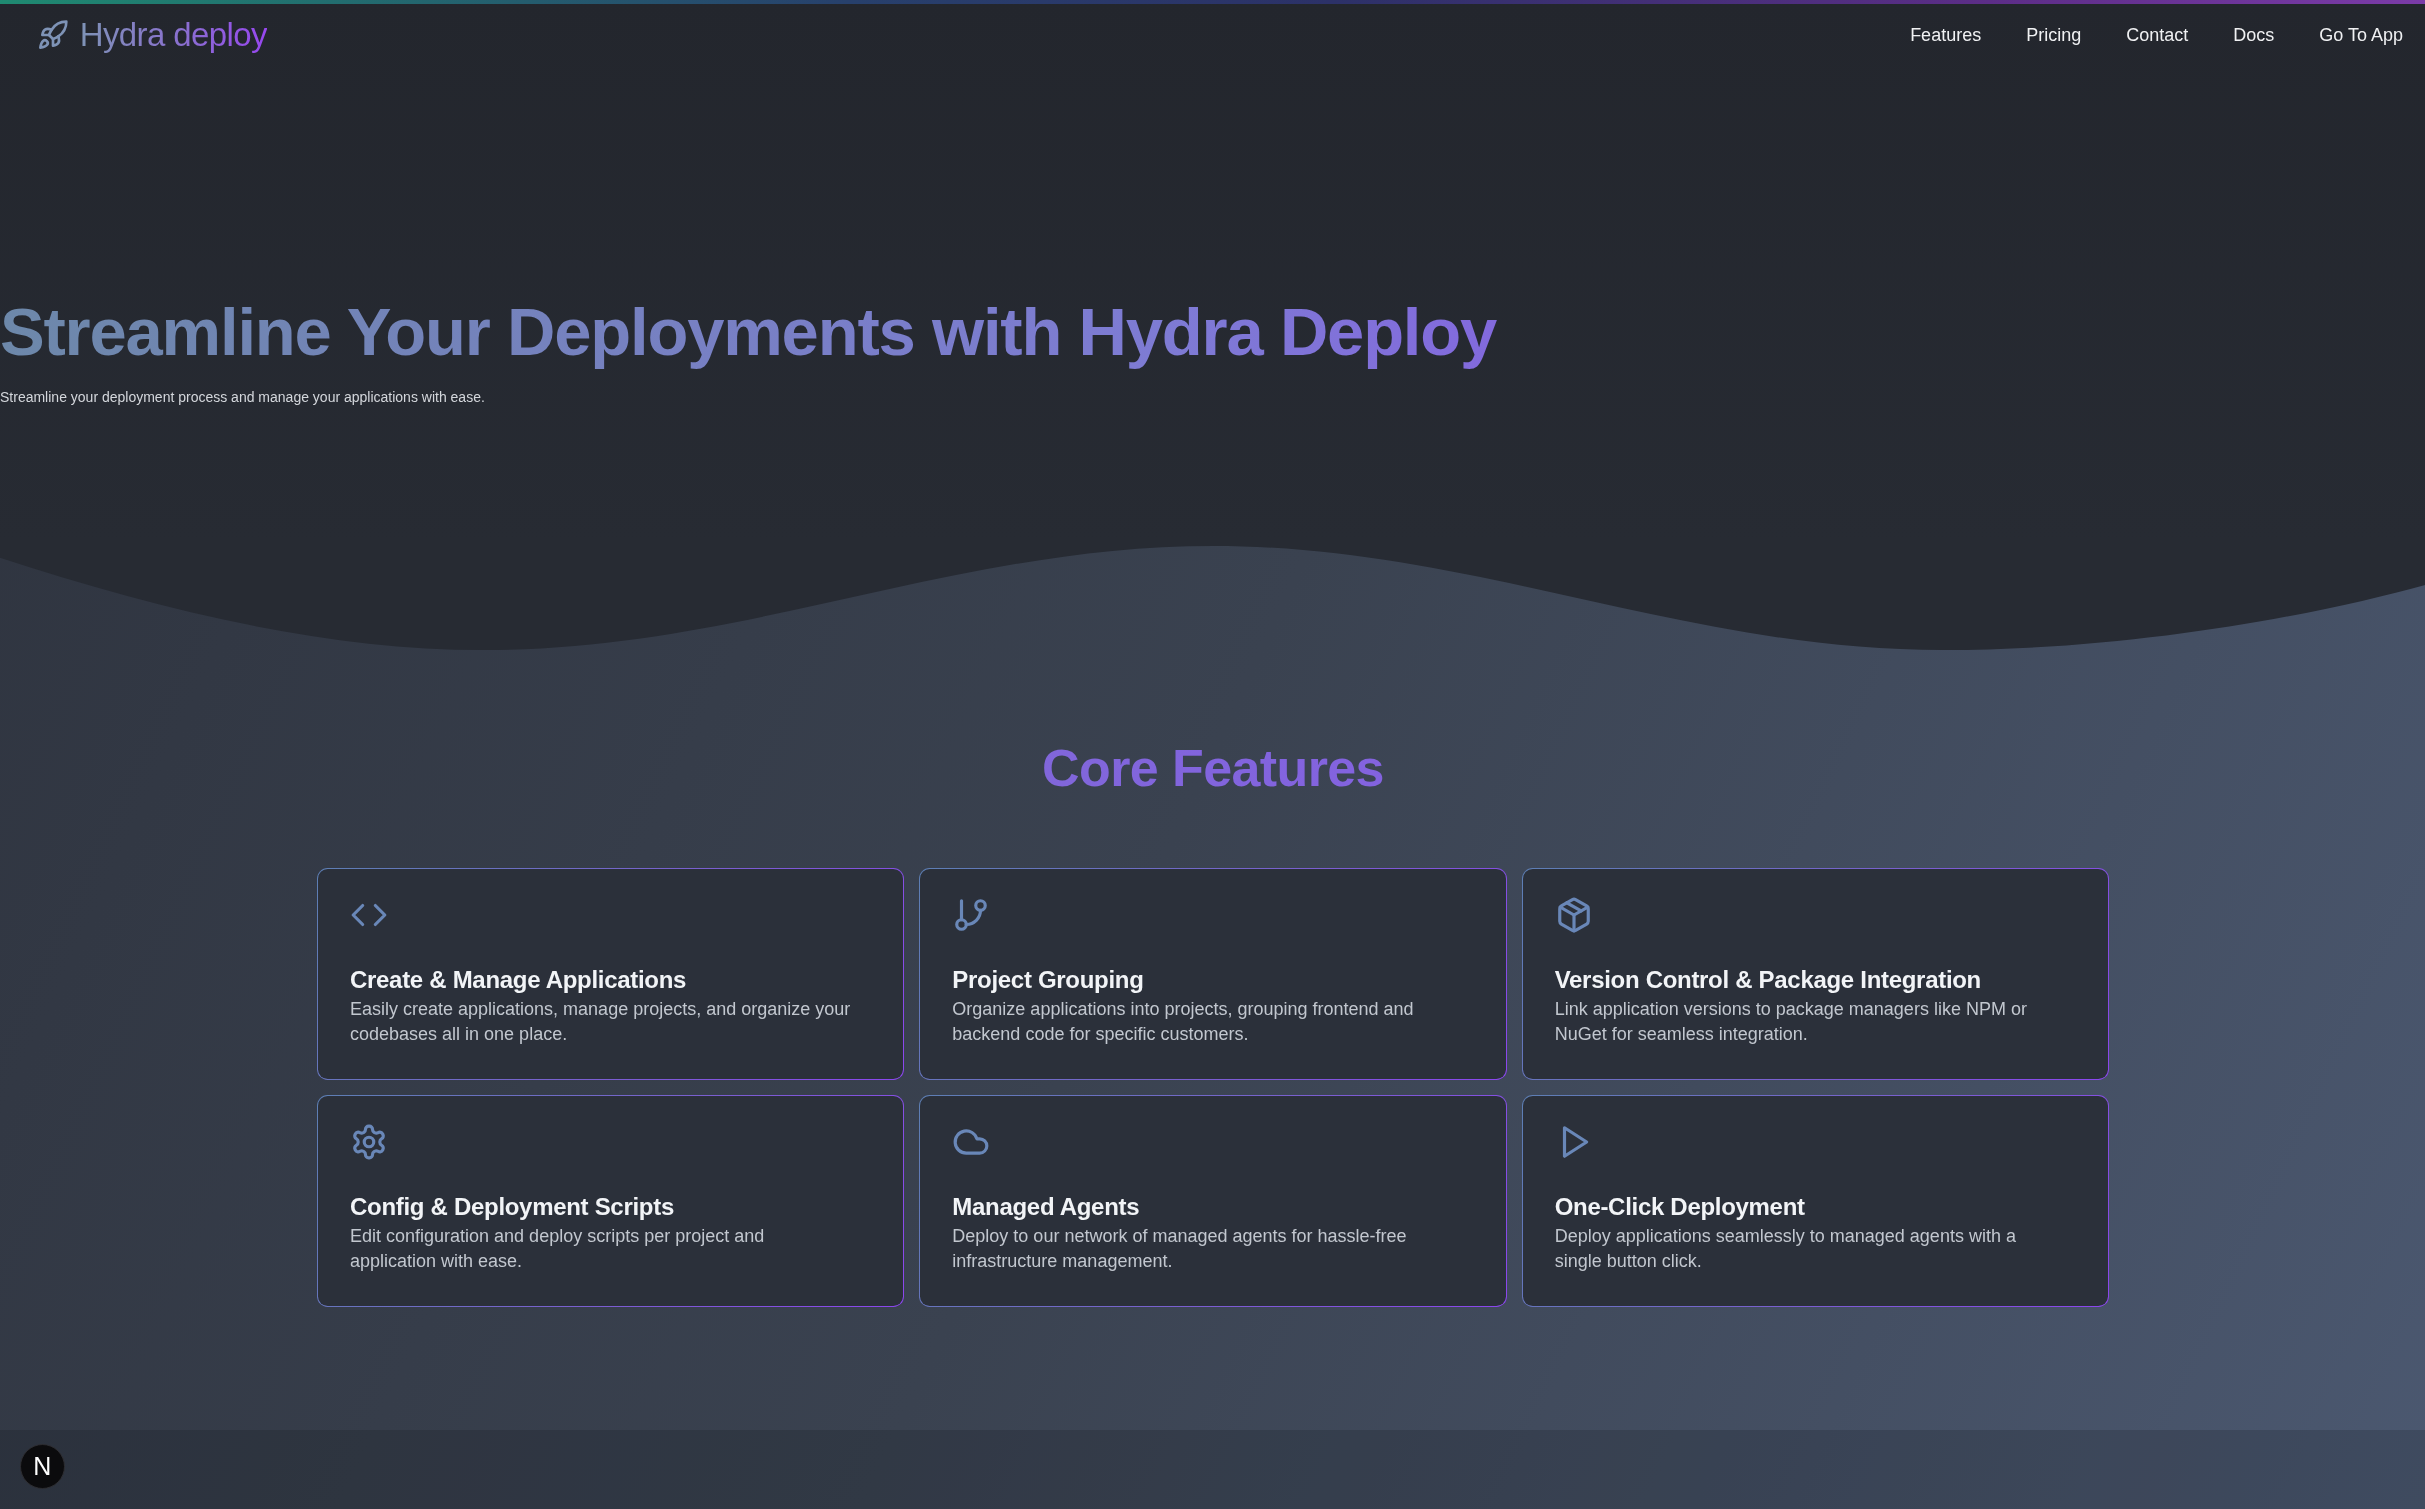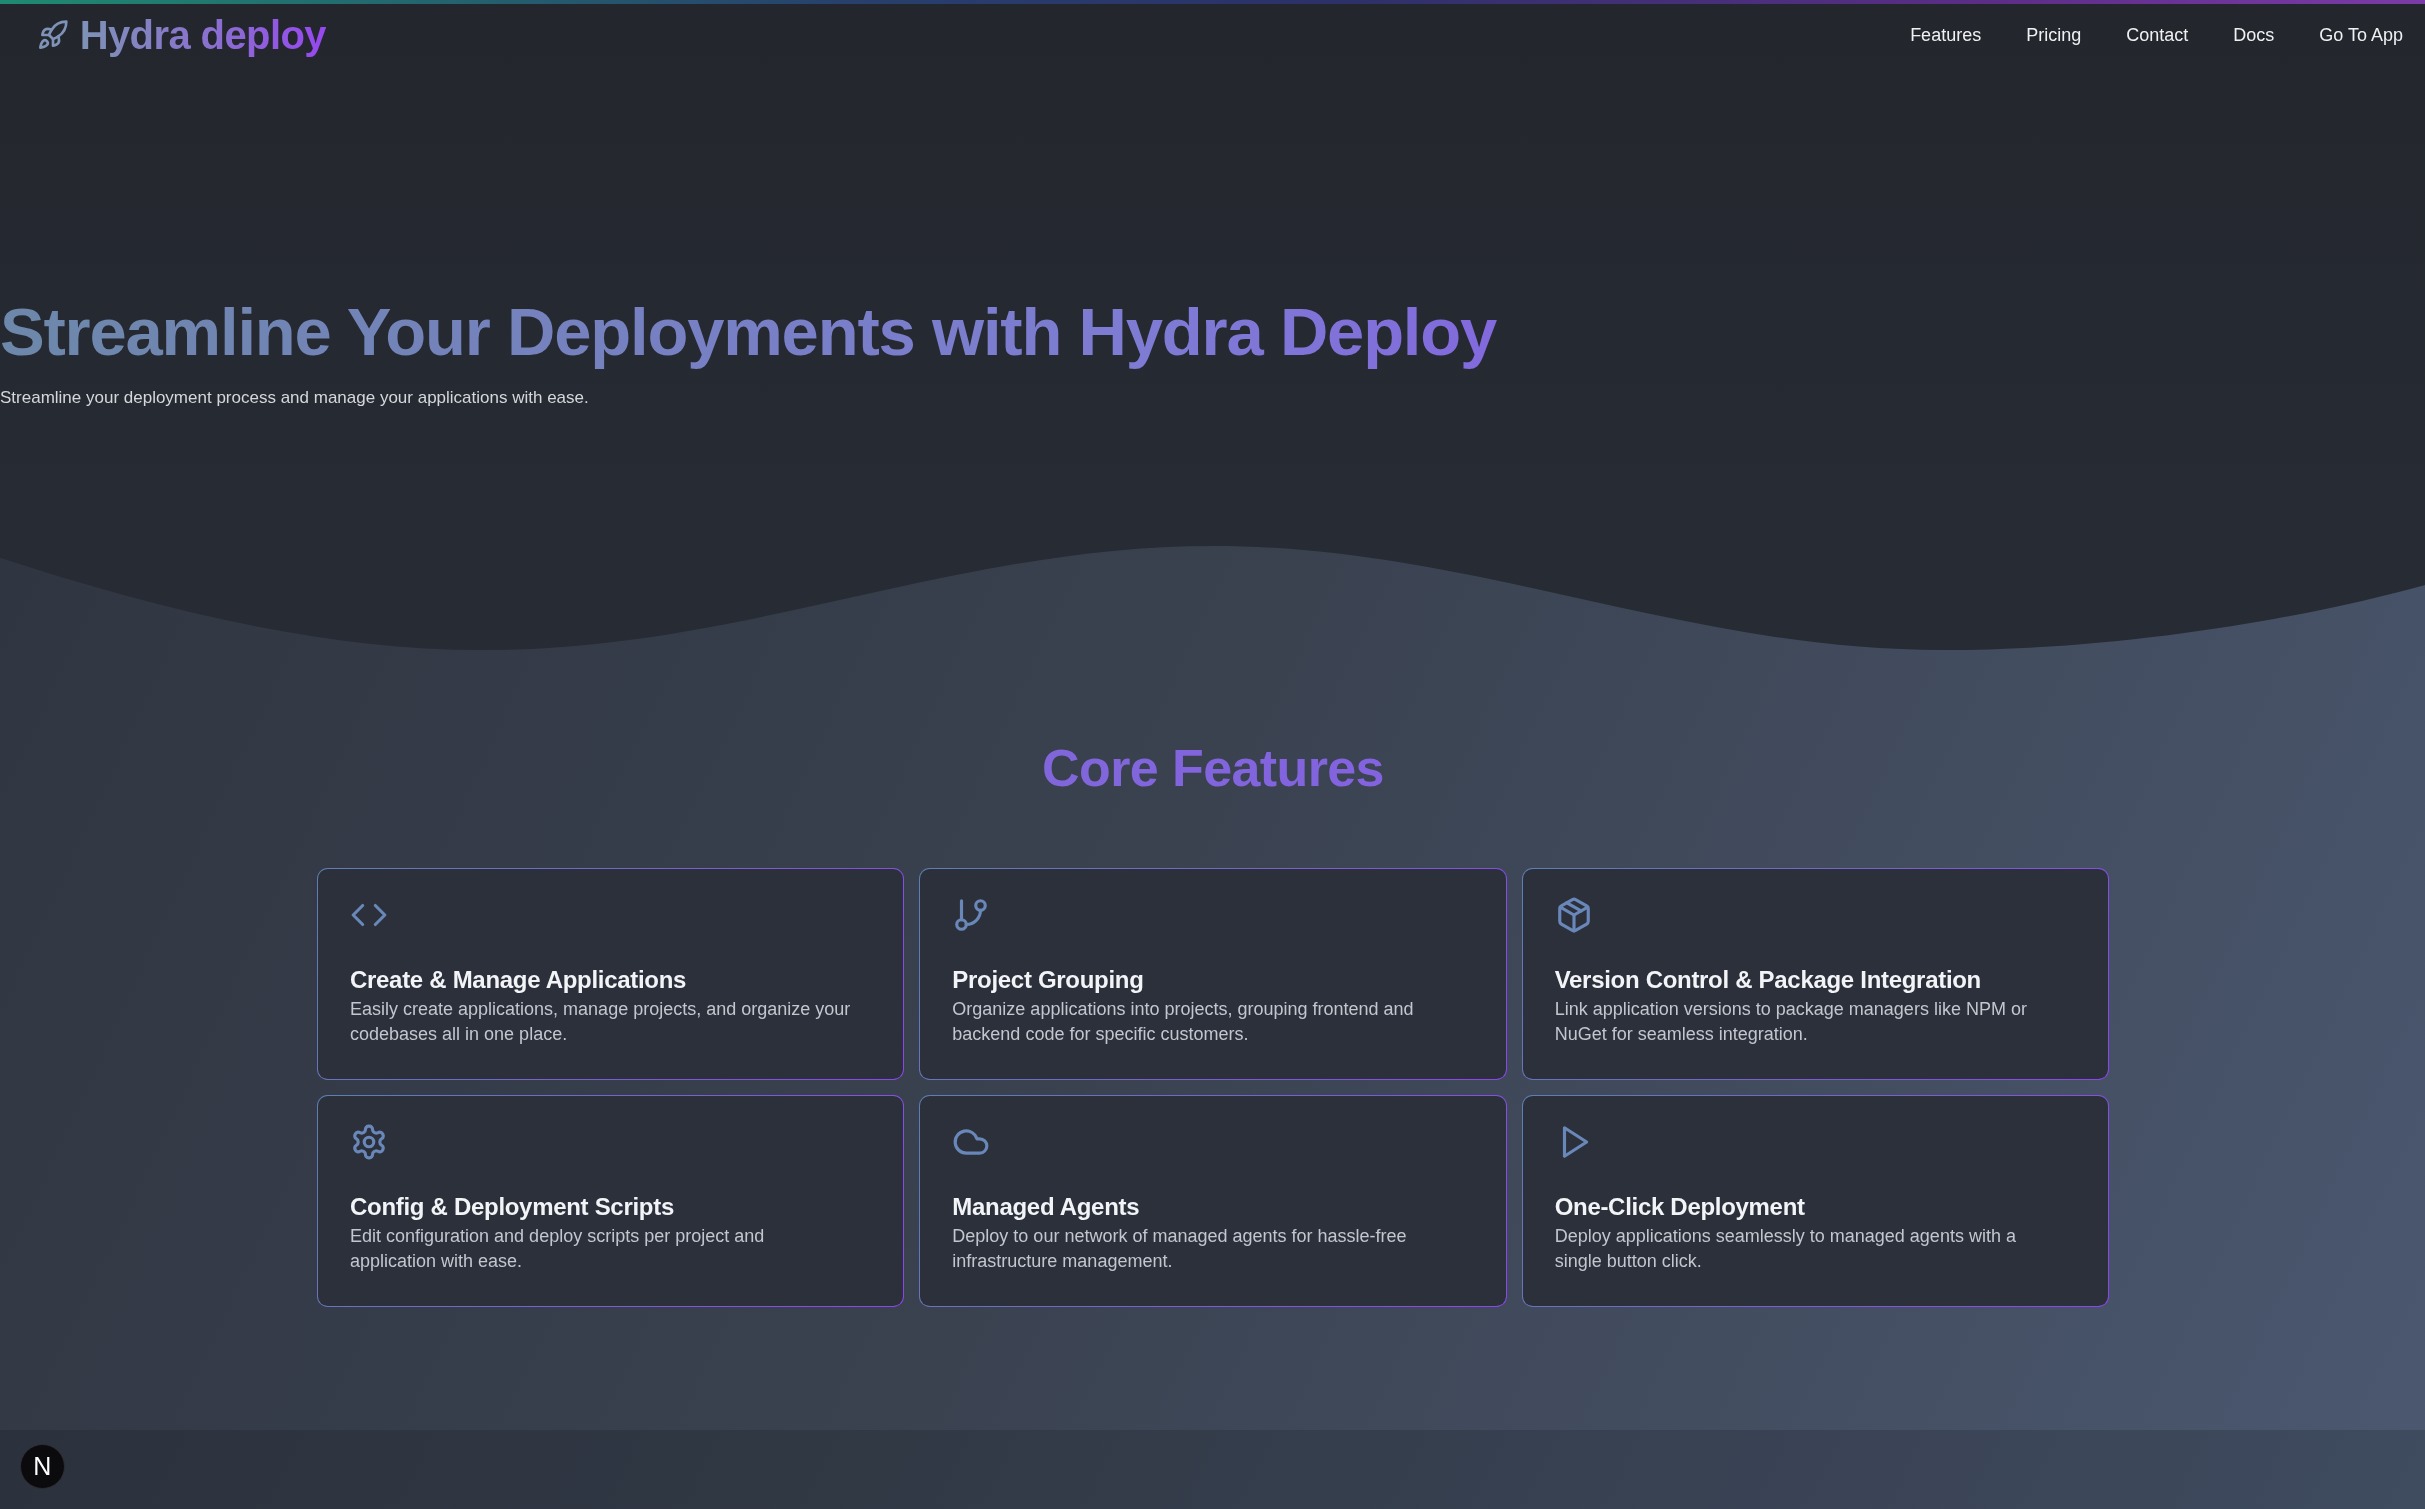--- a/index.html
+++ b/index.html
@@ -35,42 +35,42 @@
   .nav {
     position: absolute; top: 3.6px; left: 0; right: 0; height: 63px;
     display: flex; align-items: center; justify-content: space-between;
     padding: 0 23px 0 37px;
   }
   .brand {
     display: flex; align-items: center; gap: 10.7px; cursor: pointer;
   }
   .brand svg { width: 32px; height: 32px; }
   .brand-name {
-    font-size: 40px; font-weight: 700; letter-spacing: -0.6px;
+    font-size: 33px; font-weight: 400; letter-spacing: -0.6px;
     background: linear-gradient(90deg, #7e93b6 0%, #8a6fd0 55%, #9747f0 100%);
     -webkit-background-clip: text; background-clip: text;
     color: transparent;
   }
   .nav-links { display: flex; align-items: center; gap: 45px; }
   .nav-link {
     color: #f0f1f3; font-size: 18px; cursor: pointer; text-decoration: none;
     white-space: nowrap;
   }
   
   .hero-content { position: absolute; top: 67px; left: 0; right: 0; text-align: left; }
   .hero-title {
     margin-top: 225px;
     font-size: 67px; font-weight: 700; letter-spacing: -1.2px; line-height: 80px;
     background: linear-gradient(90deg, #6d88aa 0%, #7e7bd4 48%, #8f39f6 100%);
     -webkit-background-clip: text; background-clip: text;
     color: transparent;
   }
   .hero-subtitle {
     margin-top: 9.5px;
-    font-size: 17px; line-height: 31px; color: #d4d7dc;
+    font-size: 14px; line-height: 31px; color: #d4d7dc;
   }
   
   .features { position: absolute; top: 656px; left: 0; right: 0; z-index: 3; }
   .features-heading {
     margin-top: 82px; text-align: center;
     font-size: 52px; font-weight: 700; letter-spacing: -0.6px; line-height: 61px;
     background: linear-gradient(90deg, #7a72cc 0%, #8a57ee 100%);
     -webkit-background-clip: text; background-clip: text;
     color: transparent;
   }

